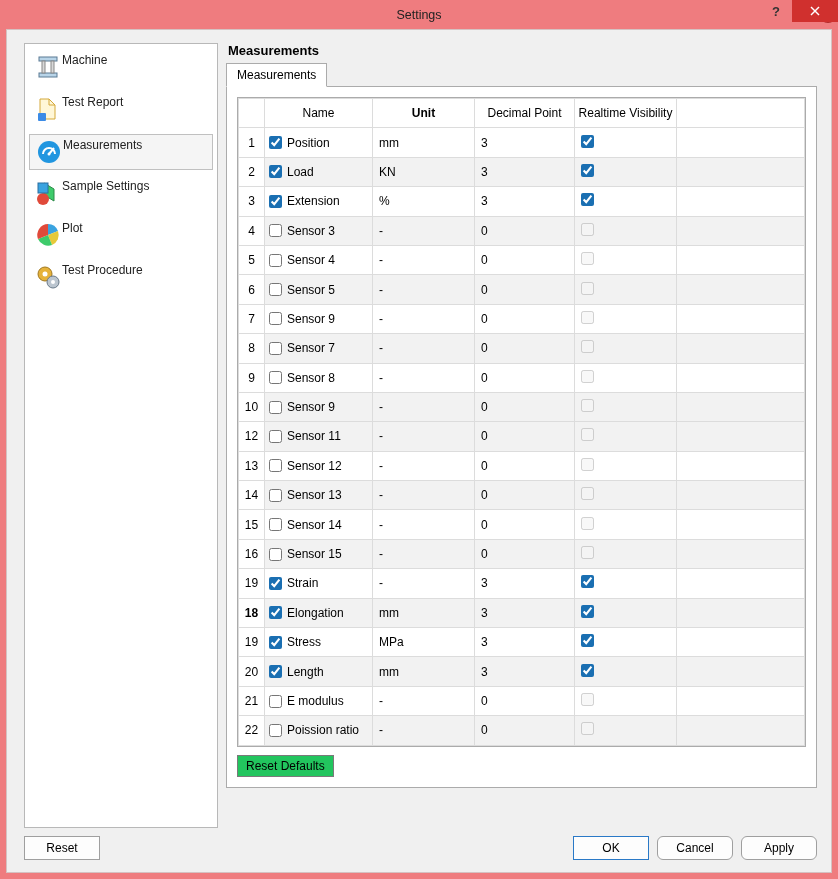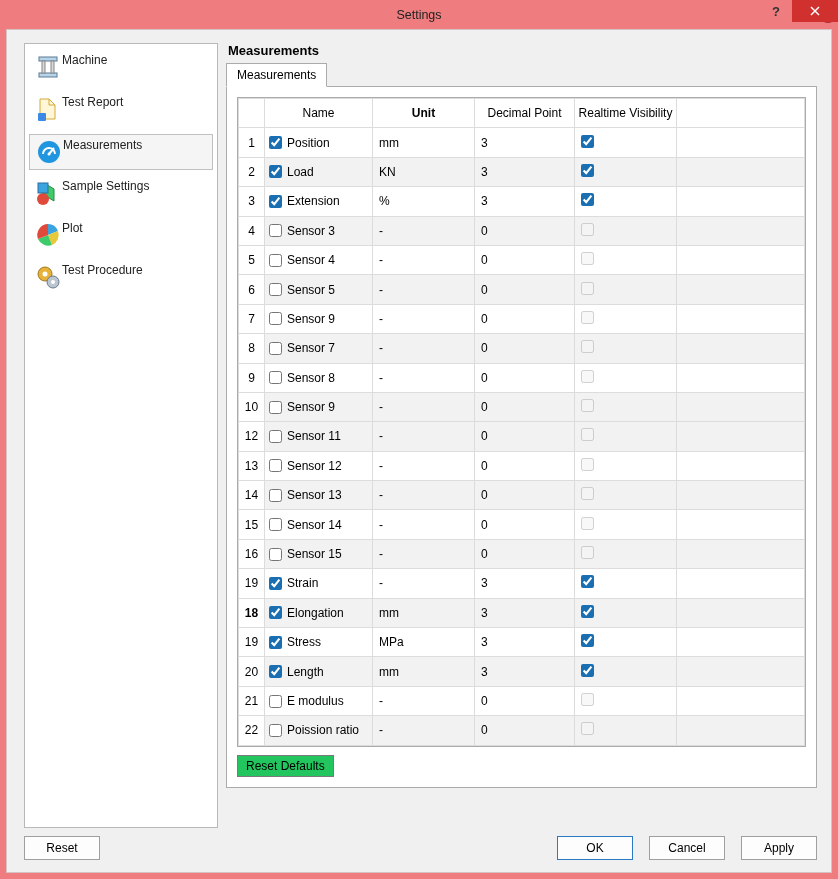--- a/index.html
+++ b/index.html
@@ -36,21 +36,21 @@
   .name-cell { display:flex; align-items:center; gap:5px; padding-left:4px;}
   .unit-cell, .dec-cell { padding-left:6px; }
   .rt-cell { text-align:left; padding-left:6px;}
   input[type=checkbox]{ width:13px; height:13px; margin:0; accent-color:#1a6fb2;}
   input[type=checkbox]:disabled { accent-color:#999;}
   .reset-def { margin-top:8px; align-self:flex-start; border:1px solid #7a7a7a; background:#22c55e; padding:3px 8px; font-size:12px; cursor:pointer;}
   .bottom-bar { position:absolute; left:17px; right:14px; bottom:10px; height:28px; display:flex; align-items:center;}
   .btn { border:1px solid #9f9f9f; background:#fdfdfd; padding:4px 0; width:76px; text-align:center; font-size:12px; cursor:pointer;}
   .btn.default { border:1px solid #2a79c7; }
   .spacer { flex:1; }
-  .btn + .btn { margin-left:16px;}
+  .btn + .btn { margin-left:8px;border-radius:6px;}
   col.c-idx{width:26px} col.c-name{width:108px} col.c-unit{width:102px} col.c-dec{width:100px} col.c-rt{width:102px} col.c-rest{}
 </style>
 </head>
 <body>
 
 <div class="titlebar">
   <div class="app-logo">
     <svg viewBox="0 0 20 20">
         <circle cx="10" cy="10" r="7" fill="none" stroke="#b02929" stroke-width="2"></circle>
         <rect x="8.8" y="3" width="2.4" height="7" fill="#b02929"></rect>

